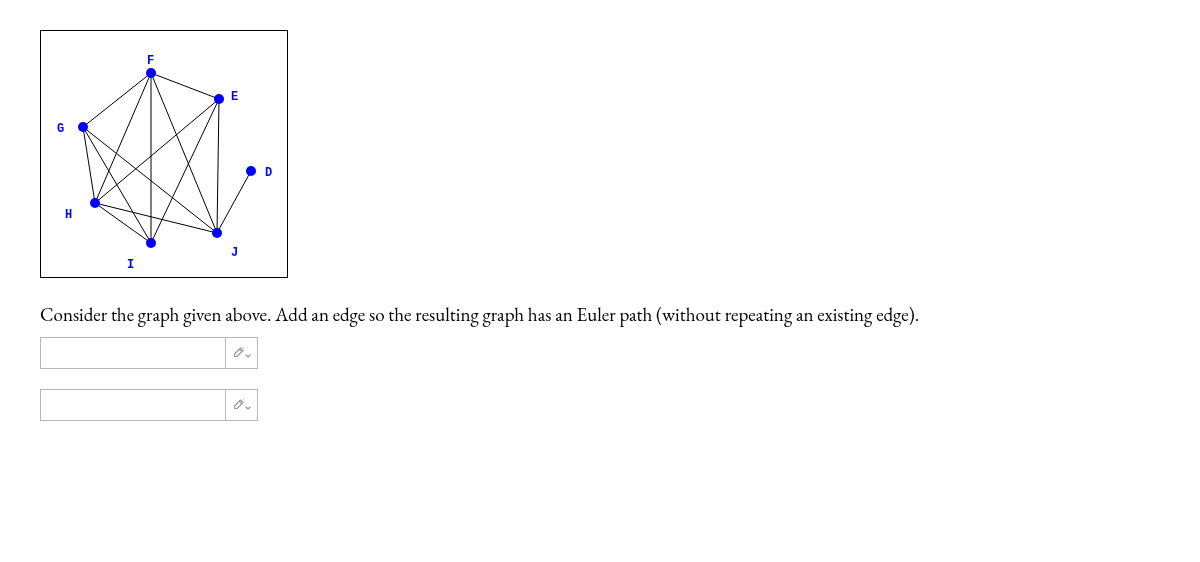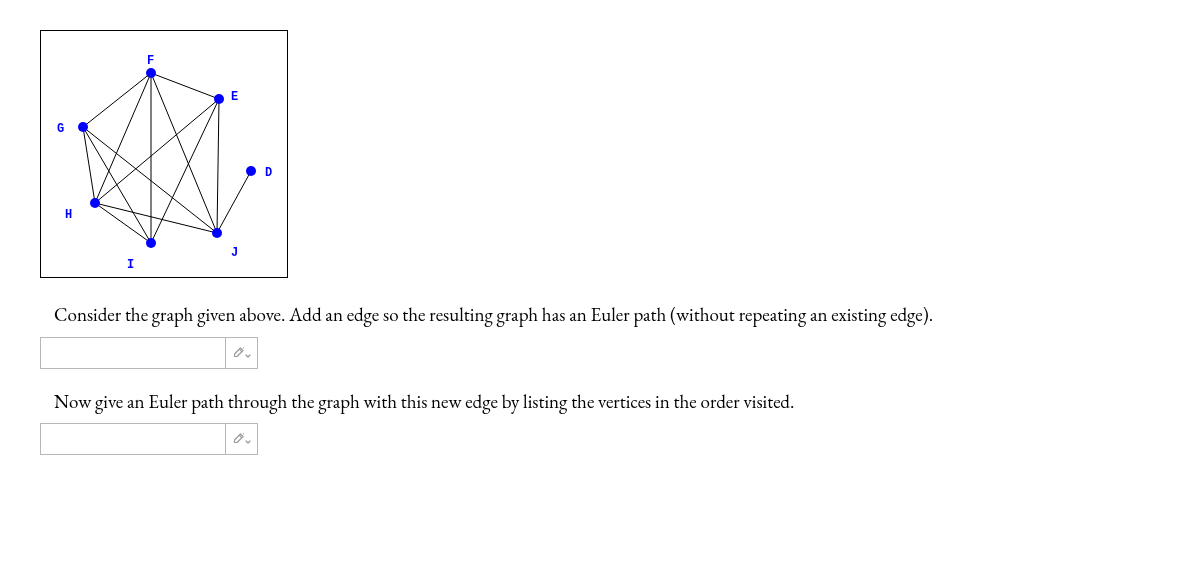--- a/index.html
+++ b/index.html
@@ -32,21 +32,21 @@
   }
   .vlabel {
     position: absolute;
     font-family: "Courier New", monospace;
     font-weight: bold;
     font-size: 12px;
     color: #0000ff;
     line-height: 1;
   }
   .prompt {
-    margin: 6px 0 8px 14px;
+    margin: 6px 0 8px 0;
   }
   .answer-row {
     display: flex;
     align-items: stretch;
     margin-bottom: 20px;
   }
   .answer-input {
     width: 186px;
     height: 32px;
     border: 1px solid #b7b7b7;
@@ -123,21 +123,20 @@
         <g fill="none" stroke="#9a9a9a" stroke-width="1.2" stroke-linecap="round" stroke-linejoin="round">
           <path d="M1.5 10.5 L1.5 8 L7.5 2 L10 4.5 L4 10.5 Z"></path>
           <path d="M6.3 3.2 L8.8 5.7"></path>
           <circle cx="10.5" cy="1.8" r="0.6" fill="#9a9a9a" stroke="none"></circle>
         </g>
         <path d="M13 9 L15 11 L17 9" fill="none" stroke="#9a9a9a" stroke-width="1.2" stroke-linecap="round" stroke-linejoin="round"></path>
       </svg>
     </div>
   </div>
 
-  <p class="prompt">Now give an Euler path through the graph with this new edge by listing the vertices in the order visited.</p>
   <div class="answer-row">
     <input class="answer-input" type="text" value="" style="">
     <div class="tool-btn">
       <svg width="18" height="14" viewBox="0 0 18 14">
         <g fill="none" stroke="#9a9a9a" stroke-width="1.2" stroke-linecap="round" stroke-linejoin="round">
           <path d="M1.5 10.5 L1.5 8 L7.5 2 L10 4.5 L4 10.5 Z"></path>
           <path d="M6.3 3.2 L8.8 5.7"></path>
           <circle cx="10.5" cy="1.8" r="0.6" fill="#9a9a9a" stroke="none"></circle>
         </g>
         <path d="M13 9 L15 11 L17 9" fill="none" stroke="#9a9a9a" stroke-width="1.2" stroke-linecap="round" stroke-linejoin="round"></path>

